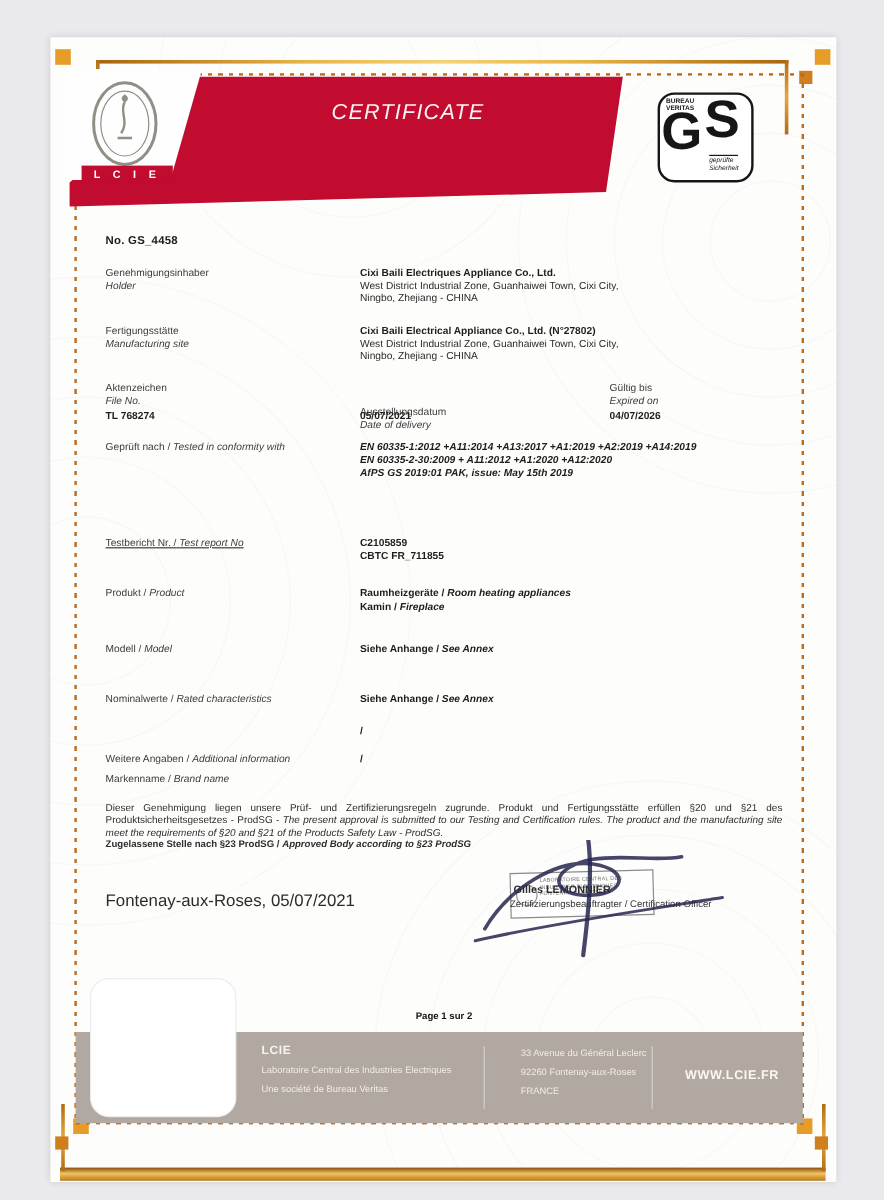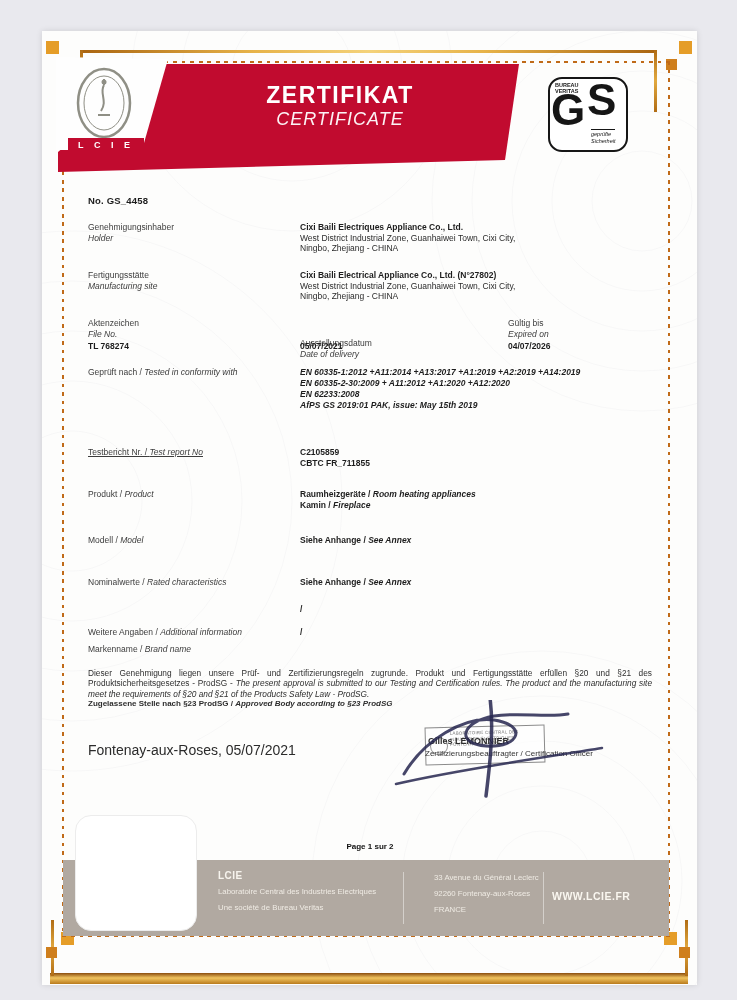--- a/index.html
+++ b/index.html
@@ -62,21 +62,21 @@
   .sig-svg{left:390px;top:700px;}
   
   .footer-bar{left:63px;top:860px;width:606px;height:76px;background:#b1a9a1;}
   .white-box{left:75px;top:815px;width:120px;height:114px;background:#fff;border:1px solid #ececec;border-radius:16px;}
   .page-label{left:270px;top:842px;width:200px;text-align:center;font-size:8px;font-weight:bold;color:#111;}
   .f-org{left:218px;top:868px;color:#f7f4ee;}
   .f-org-name{font-size:10px;font-weight:bold;letter-spacing:.5px;line-height:16px;}
   .f-line{font-size:7.8px;line-height:16px;color:rgba(250,247,240,.85);}
   .f-div{width:1px;height:52px;background:rgba(255,255,255,.45);top:872px;}
   .f-addr{left:419px;top:870px;margin-left:15px;}
-  .f-web{left:552px;top:890px;width:116px;text-align:left;font-size:10.5px;font-weight:bold;letter-spacing:.5px;color:#faf7f0;}
+  .f-web{left:552px;top:890px;width:116px;text-align:center;font-size:10.5px;font-weight:bold;letter-spacing:.5px;color:#faf7f0;}
   
   .guilloche{left:42px;top:31px;pointer-events:none;}
 </style>
 </head>
 <body>
 
 <div class="abs sheet"></div>
 
 <svg class="abs guilloche" width="655" height="954">
   <g fill="none" stroke="#3a3a55" stroke-opacity="0.03" stroke-width="1">
@@ -131,21 +131,20 @@
     <ellipse cx="62" cy="48" rx="26" ry="34" stroke-width="2.5"></ellipse>
     <ellipse cx="62" cy="48" rx="20" ry="27" stroke-width="1"></ellipse>
     <path d="M62,30 C57,38 66,46 59,56 M56,60 L68,60 M62,24 L62,30" stroke-width="2"></path>
     <circle cx="62" cy="27" r="2.5" fill="#8f8f85" stroke="none"></circle>
   </g>
   <rect x="26" y="83" width="76" height="13" fill="#c10b2f"></rect>
   <text x="64" y="93" text-anchor="middle" font-size="9" font-weight="bold" fill="#ffffff" letter-spacing="4">L C I E</text>
 </svg>
 
 <div class="abs title-block">
-  <div class="title-de">ZERTIFIKAT</div>
   <div class="title-en">CERTIFICATE</div>
 </div>
 
 <div class="abs gs-box">
   <div class="gs-brand">
     <div>BUREAU</div>
     <div>VERITAS</div>
   </div>
   <div class="gs-g">G</div>
   <div class="gs-s">S</div>
@@ -195,21 +194,20 @@
 </div>
 <div class="abs val" style="left:508px;top:341px;">04/07/2026</div>
 
 <div class="abs lbl" style="left:88px;top:367px;">
   <span>Geprüft nach /</span>
   <span class="en">Tested in conformity with</span>
 </div>
 <div class="abs val" style="left:300px;top:367px;line-height:11px;font-style:italic;">
   <div>EN 60335-1:2012 +A11:2014 +A13:2017 +A1:2019 +A2:2019 +A14:2019</div>
   <div>EN 60335-2-30:2009 + A11:2012 +A1:2020 +A12:2020</div>
-  <div>EN 62233:2008</div>
   <div>AfPS GS 2019:01 PAK, issue: May 15th 2019</div>
 </div>
 
 <div class="abs lbl" style="left:88px;top:447px;text-decoration:underline;">
   <span>Testbericht Nr. /</span>
   <span class="en">Test report No</span>
 </div>
 <div class="abs val" style="left:300px;top:447px;">
   <div>C2105859</div>
   <div>CBTC FR_711855</div>

